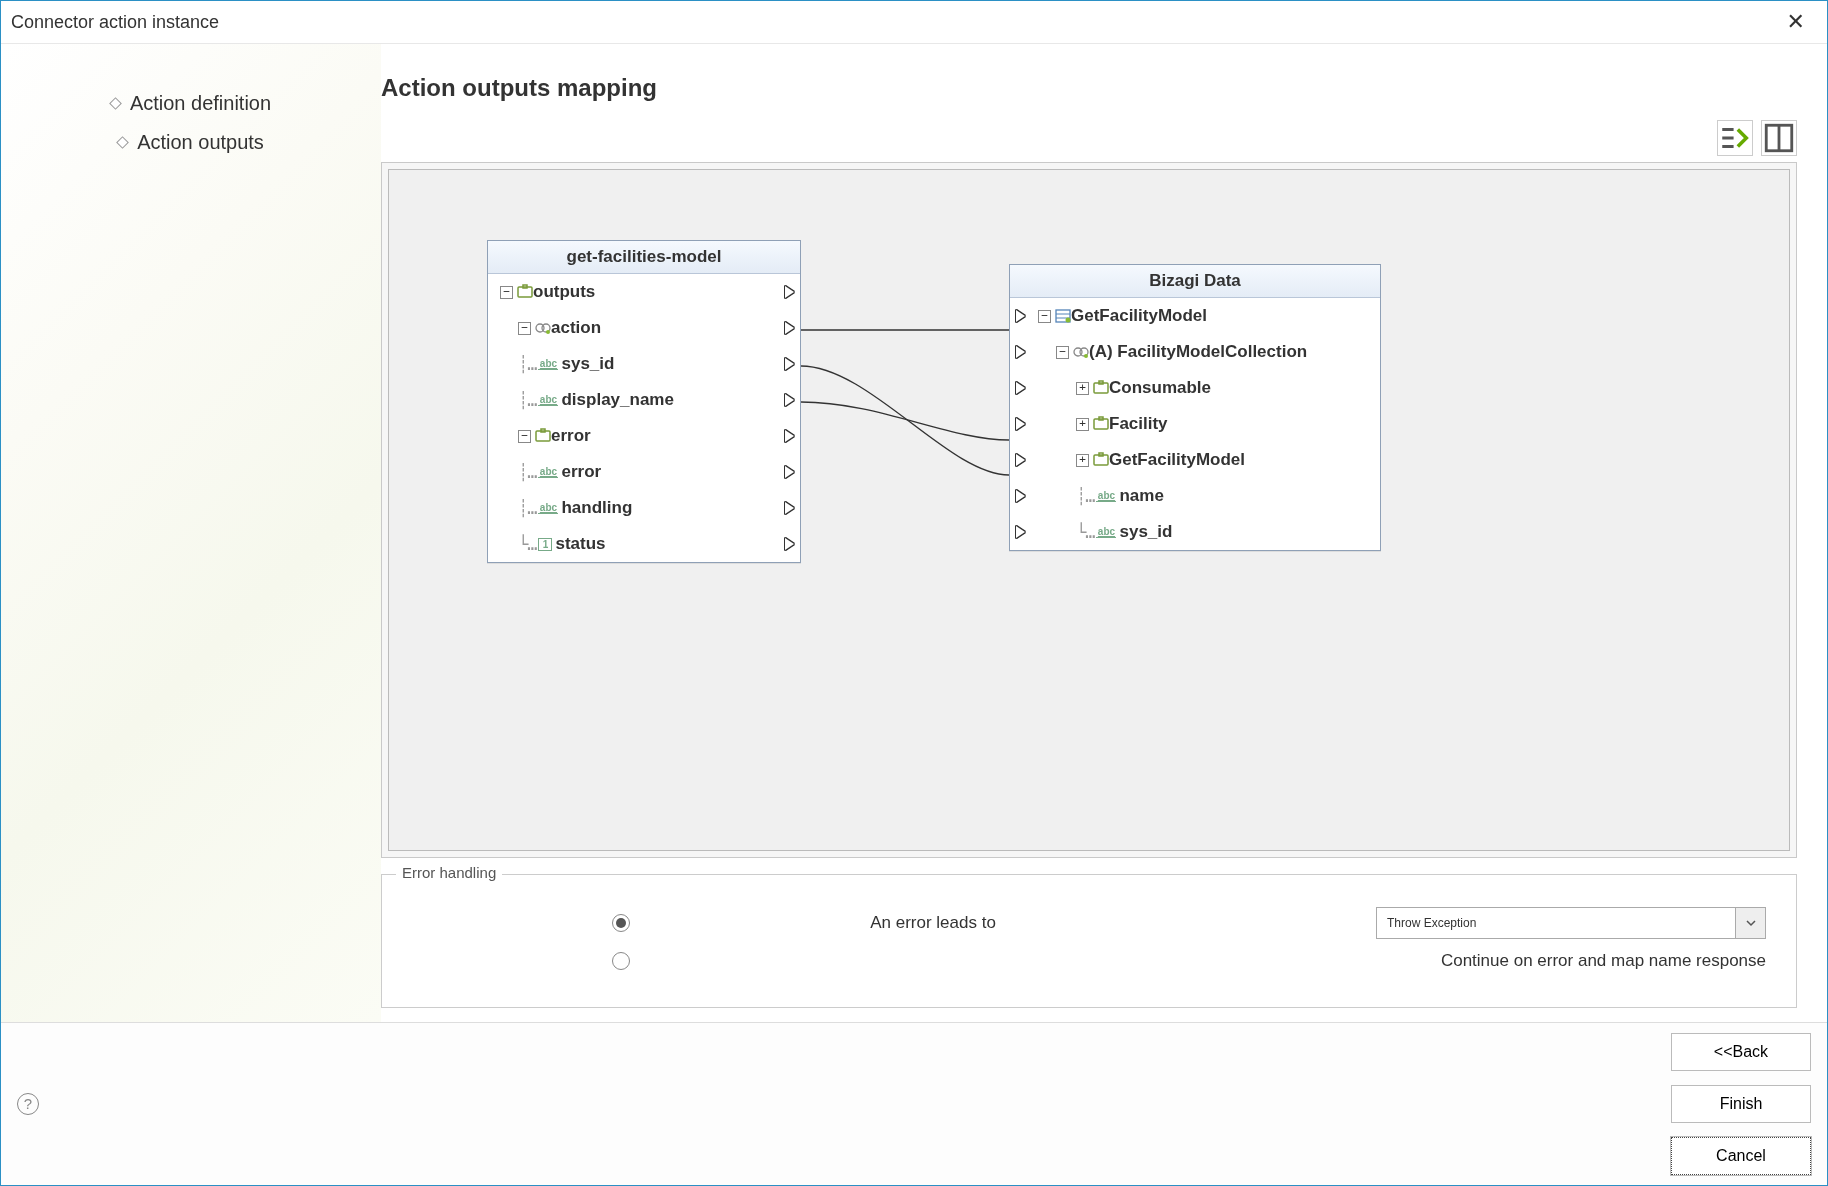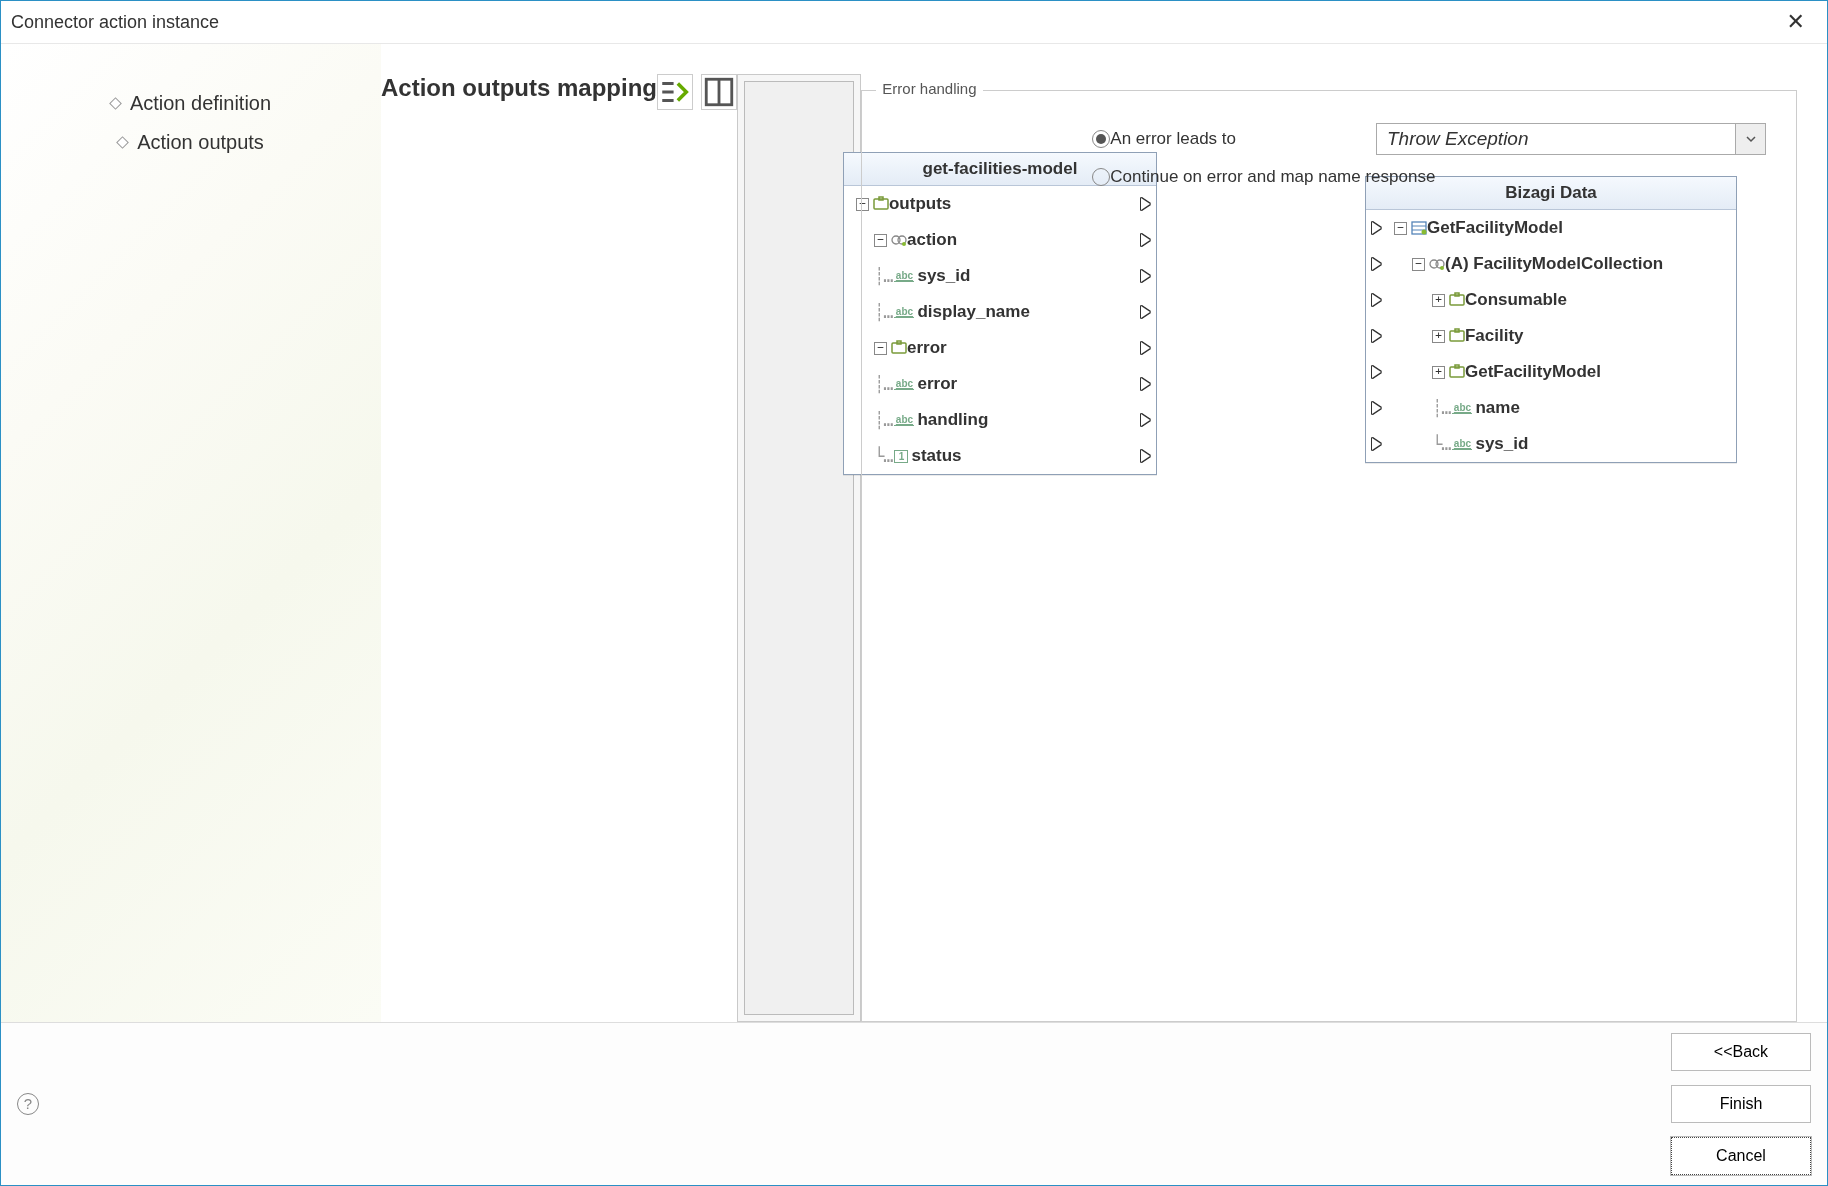--- a/index.html
+++ b/index.html
@@ -3,46 +3,46 @@
 <meta charset="utf-8">
 <style>
 * { box-sizing: border-box; margin: 0; padding: 0; }
 body { font-family: "Segoe UI", Arial, sans-serif; font-size: 14px; color: #333; background: #fff; width: 1828px; height: 1186px; overflow: hidden; border: 1px solid #2b90c5; display: flex; flex-direction: column; }
 .titlebar { display: flex; align-items: center; justify-content: space-between; padding: 6px 14px 6px 10px; background: #fff; font-size: 18px; border-bottom: 1px solid #e8e8e8; }
 .titlebar .tclose { font-size: 22px; cursor: pointer; padding: 2px 8px; }
 .body { flex: 1; display: flex; background: #fff; position: relative; }
 .sidebar { width: 380px; padding: 40px 20px; background: linear-gradient(135deg, #ffffff 0%, #fbfbf5 30%, #f6f8ed 60%, #fbfcf5 100%); }
 .sidebar .navitem { display: flex; align-items: center; gap: 10px; font-size: 20px; padding: 8px 10px; color: #333; cursor: pointer; justify-content: center; }
 .sidebar .dia { width: 9px; height: 9px; border: 1px solid #999; transform: rotate(45deg); background: #fff; }
-.main { flex: 1; padding: 30px 30px 0 0; display: flex; flex-direction: row; }
+.main { flex: 1; padding: 30px 30px 0 0; display: flex; flex-direction: column; }
 .main h2 { font-size: 24px; font-weight: 700; margin-bottom: 18px; color: #333; }
 .toolbar { display: flex; justify-content: flex-end; gap: 8px; margin-bottom: 6px; }
 .tbtn { width: 36px; height: 36px; border: 1px solid #ccc; background: #fff; display: flex; align-items: center; justify-content: center; cursor: pointer; }
 .canvaswrap { border: 1px solid #c9c9c9; flex: 1; padding: 6px; background: #f6f6f6; min-height: 640px; }
 .canvas { border: 1px solid #bbb; background: #f0f0f0; height: 100%; position: relative; }
 .panel { position: absolute; background: #fff; border: 1px solid #8fa0b6; box-shadow: 0 1px 0 rgba(0,0,0,0.08); }
 .panel.left { left: 98px; top: 70px; width: 314px; }
 .panel.right { left: 620px; top: 70px; width: 372px; margin-top: 24px; }
 .panel .phead { background: linear-gradient(#f5f9fe, #e4ecf6); text-align: center; font-weight: 600; font-size: 17px; padding: 6px 0; border-bottom: 1px solid #b9c6d8; }
 .prow { display: flex; align-items: center; height: 36px; font-size: 17px; position: relative; }
 .prow .indent { display: inline-block; }
 .prow .expander { width: 13px; height: 13px; border: 1px solid #888; font-size: 11px; line-height: 10px; text-align: center; margin-right: 4px; cursor: pointer; font-family: monospace; background:#fff;}
 .prow .lbl { font-weight: 600; }
 .tri { width: 0; height: 0; border-top: 6px solid transparent; border-bottom: 6px solid transparent; }
 .tri.out { border-left: 9px solid #fff; filter: drop-shadow(1px 0 0 #333) drop-shadow(-1px 0 0 #333) drop-shadow(0 1px 0 #333) drop-shadow(0 -1px 0 #333); position:absolute; right:6px;}
 .tri.in { border-left: 9px solid #fff; filter: drop-shadow(1px 0 0 #333) drop-shadow(-1px 0 0 #333) drop-shadow(0 1px 0 #333) drop-shadow(0 -1px 0 #333); position:absolute; left:6px;}
 .guide { color:#999; font-family:monospace; letter-spacing:-1px; margin-right:2px; user-select:none;}
 .ictext { font-size:10px; color:#7a8; text-decoration:underline; font-weight:bold; margin-right:3px; display:inline-block; width:20px; text-align:center; border-bottom:1px solid #7a8;}
 .errorbox { margin-top: 16px; border: 1px solid #ccc; position: relative; padding: 24px 30px; }
 .errorbox .legend { position: absolute; top: -11px; left: 14px; background: #fff; padding: 0 6px; font-size: 15px; color: #555; }
-.erow { display: flex; align-items: center; margin: 8px 0 12px 200px; font-size: 17px; }
+.erow { display: flex; align-items: center; gap: 14px; margin: 8px 0 12px 200px; font-size: 17px; justify-content: space-between; }
 .radio { width: 18px; height: 18px; border: 1px solid #888; border-radius: 50%; display: inline-flex; align-items: center; justify-content: center; }
 .radio.sel::after { content: ""; width: 10px; height: 10px; background: #555; border-radius: 50%; }
 .sel-dd { display: inline-flex; align-items: center; border: 1px solid #aaa; height: 32px; width: 390px; margin-left: 140px; background:#fff;}
-.sel-dd .selv { flex:1; padding: 0 10px; font-size: 19px; font-style: italic; }
+.sel-dd .selv { flex:1; padding: 0 10px; font-size: 12px; }
 .sel-dd .ddbtn { width: 30px; height: 100%; border-left: 1px solid #aaa; background: #eee; display:flex; align-items:center; justify-content:center; }
 .footer { display: flex; align-items: center; justify-content: space-between; padding: 10px 16px; border-top: 1px solid #ddd; background: #fdfdfd; }
 .footer .help { width: 22px; height: 22px; border: 1.5px solid #888; border-radius: 50%; text-align: center; line-height: 19px; color: #888; cursor:pointer; font-size:15px;}
 .btnrow { display: flex; gap: 14px; flex-direction: column; }
 .btn { min-width: 140px; height: 38px; border: 1px solid #bbb; background: #fff; font-size: 16px; cursor:pointer; }
 .btn.focus { border: 1px dotted #444; outline:1px solid #bbb; }
 svg.connections { position:absolute; top:0; left:0; width:100%; height:100%; pointer-events:none; }
 .smicon { width:16px; height:16px; display:inline-flex; align-items:center; justify-content:center;}
 .smicon svg { width:16px; height:16px; }
 </style>

